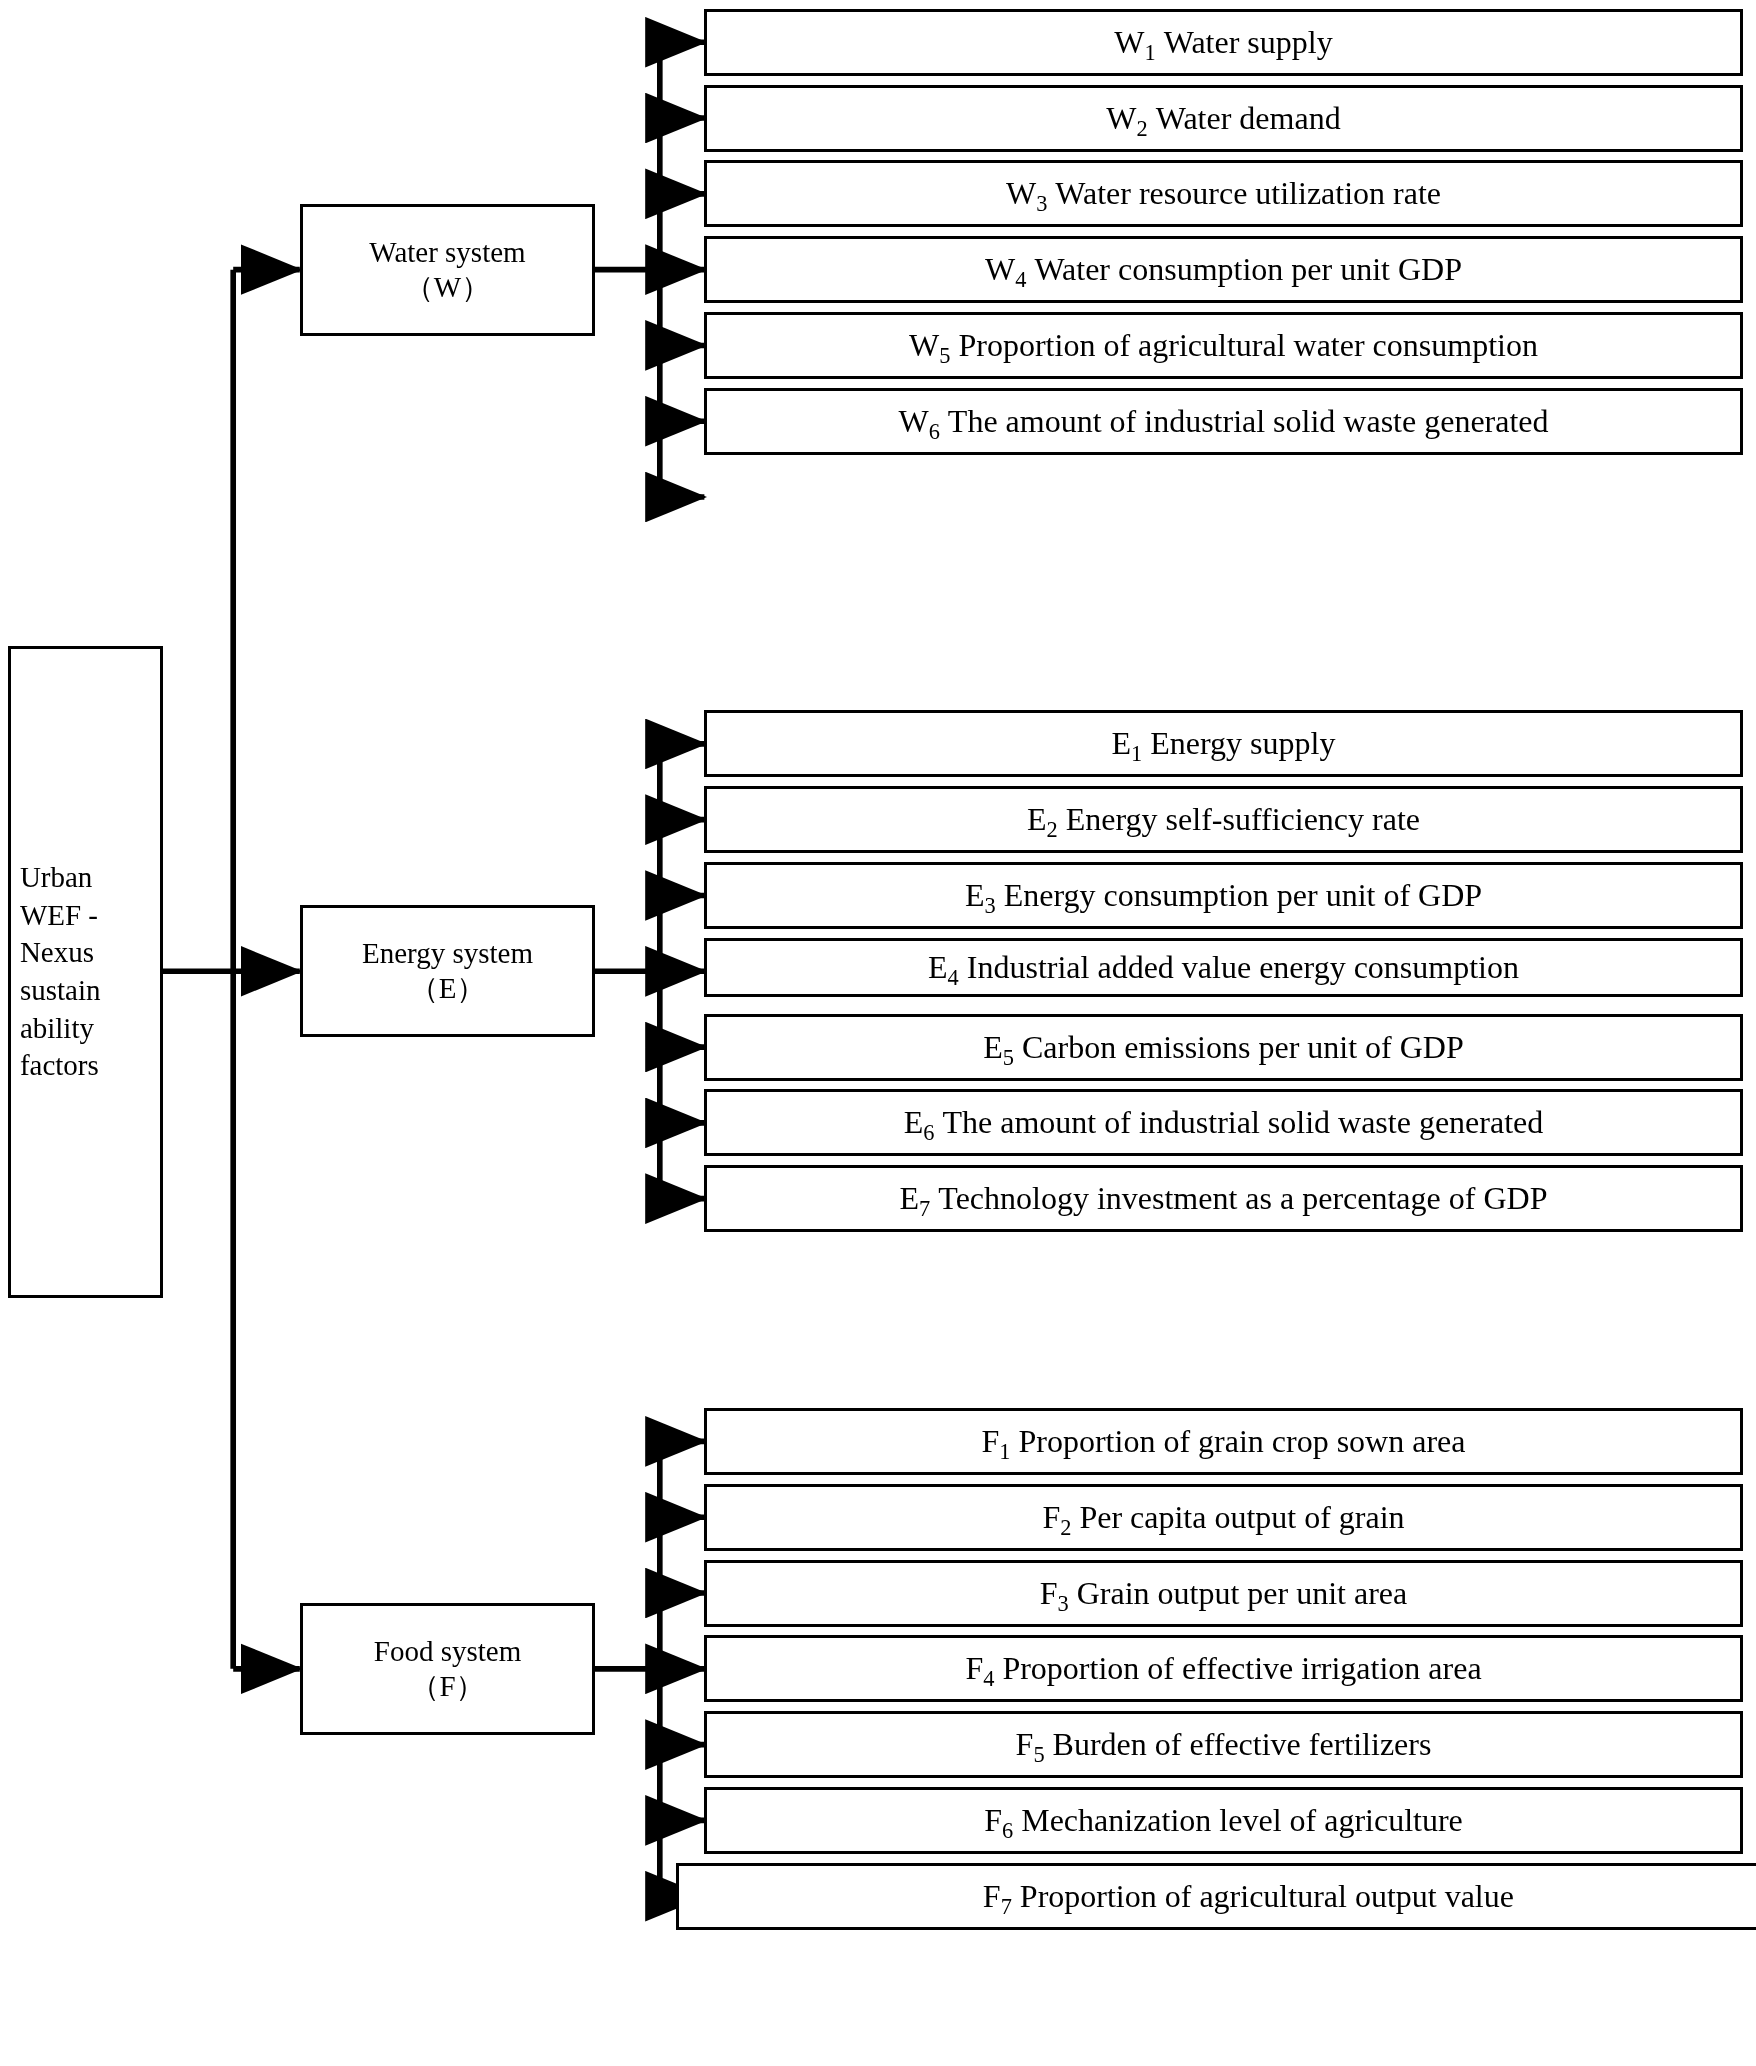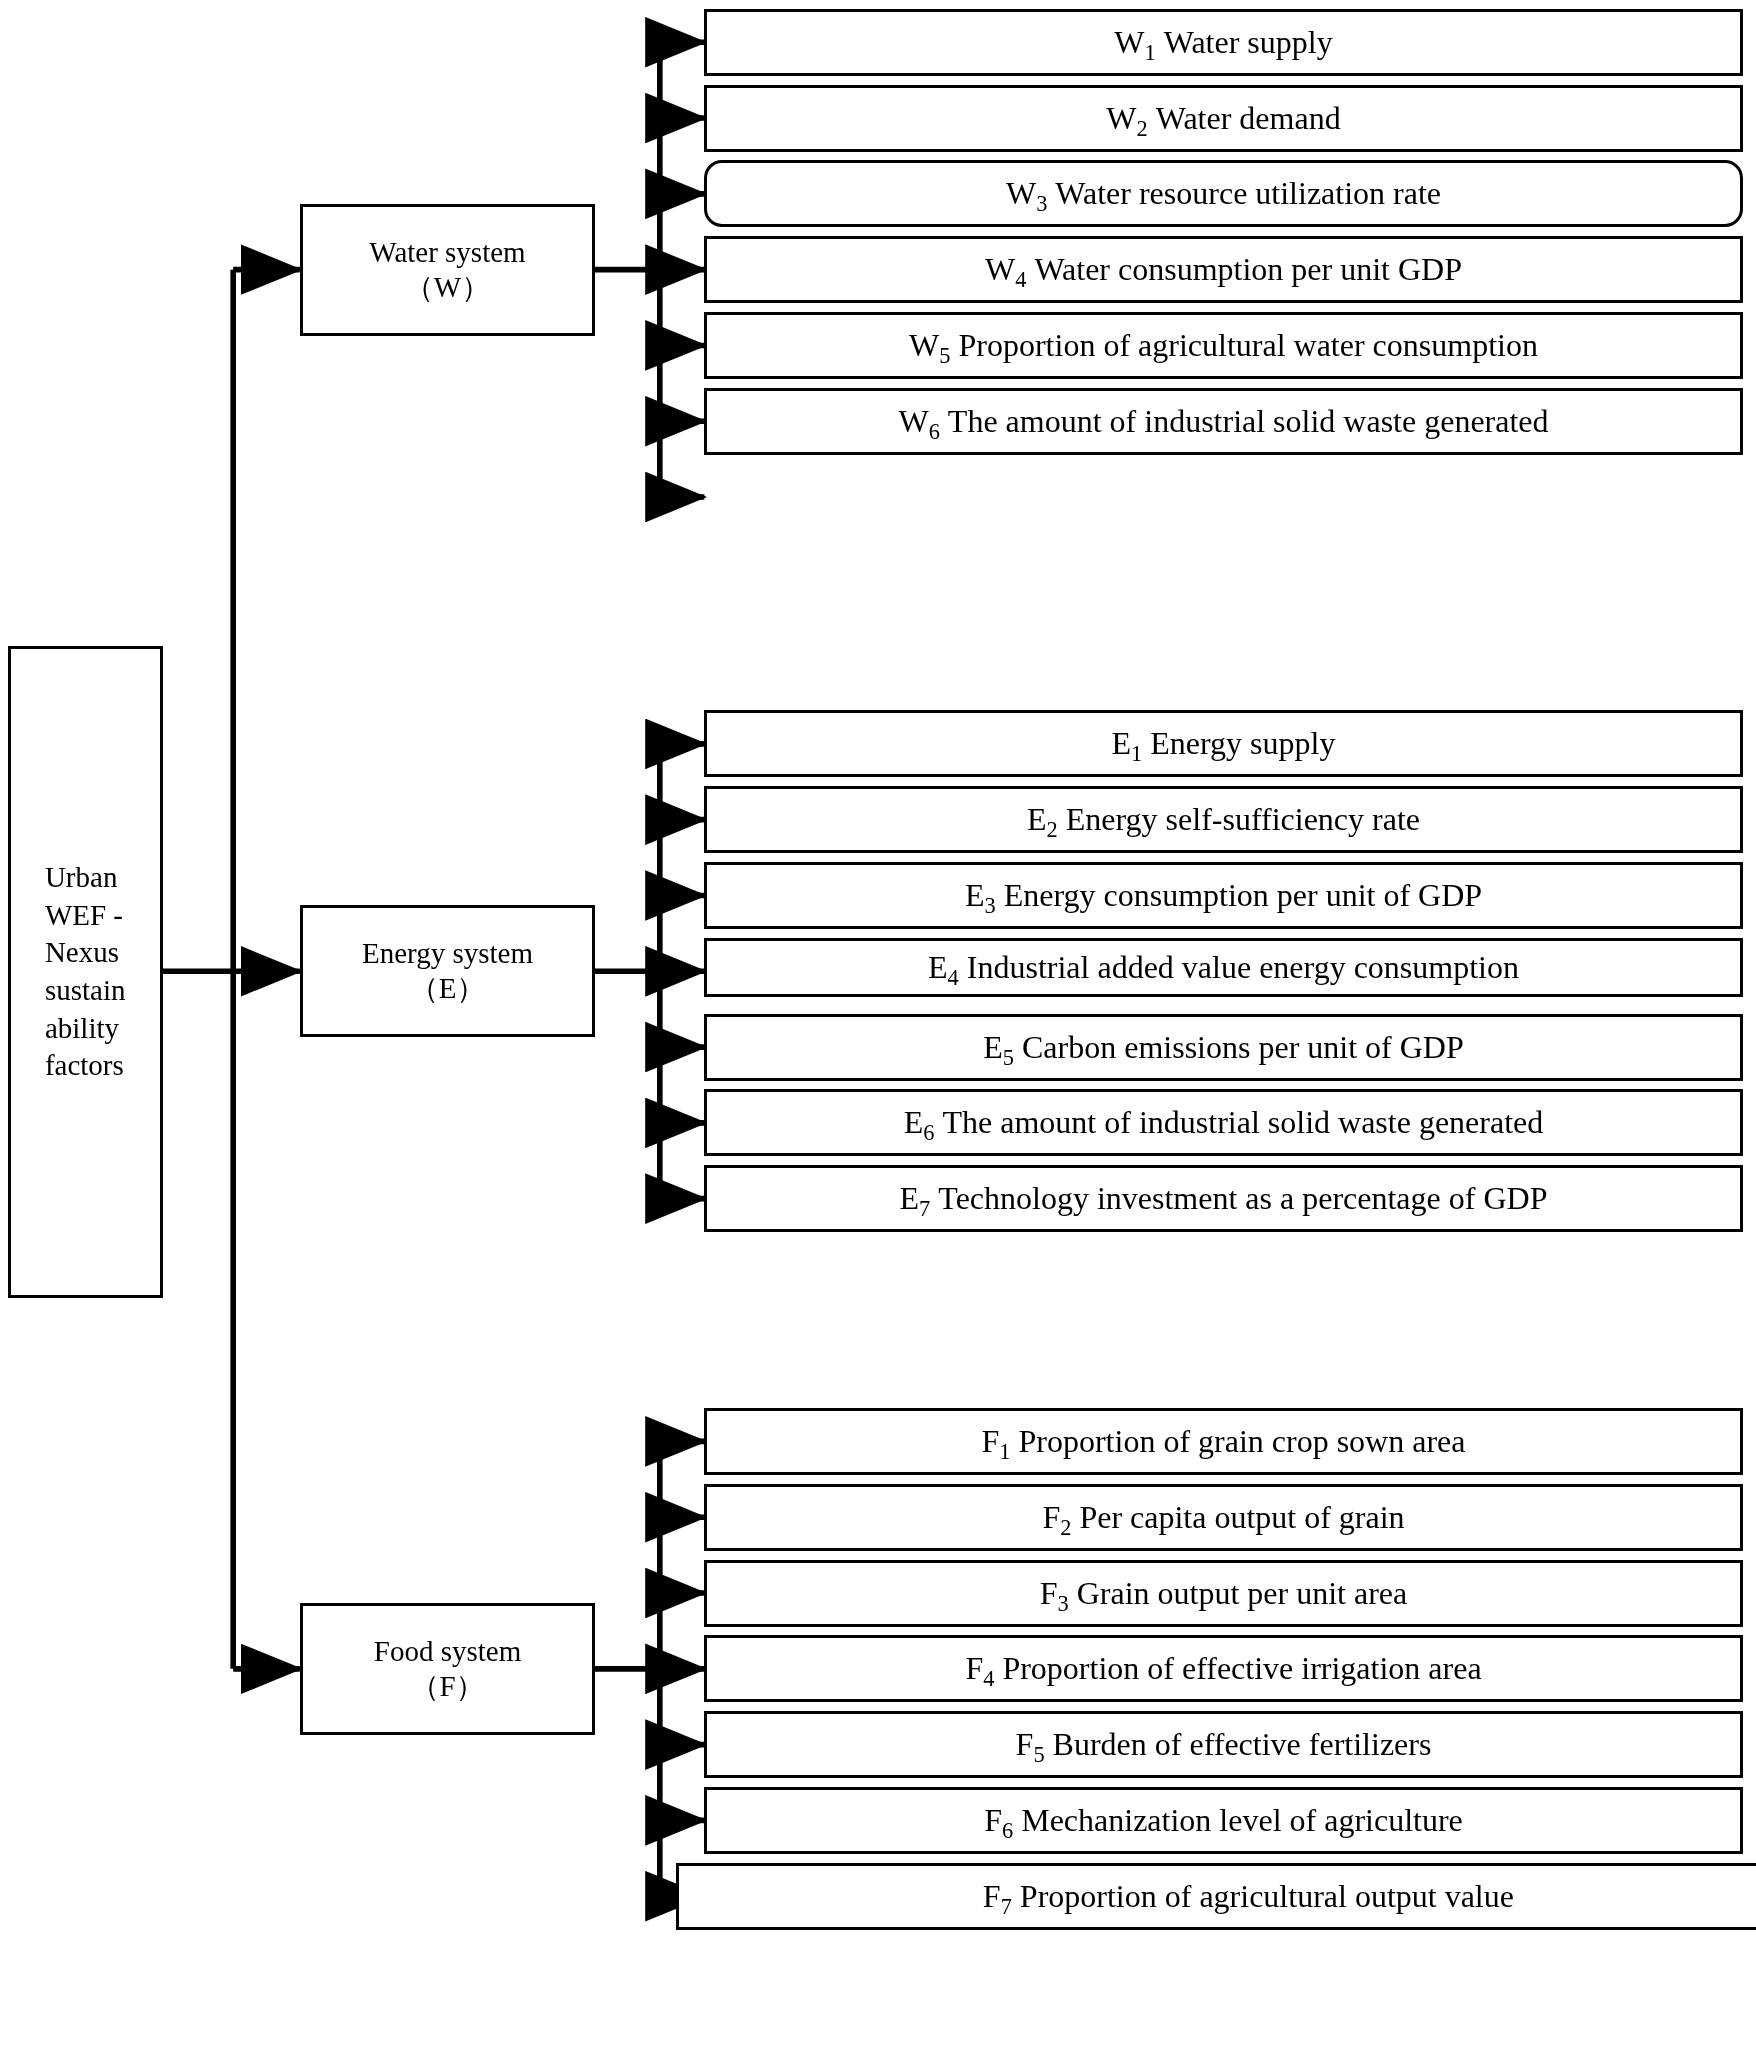--- a/index.html
+++ b/index.html
@@ -29,21 +29,21 @@
     font-size:32px;
     padding:0 9.2px;
   }
   .system{
     font-size:29px;
     flex-direction:column;
   }
   .root{
     font-size:29px;
     text-align:left;
-    justify-content:center;
+    justify-content:flex-start;
     align-items:center;
     padding:0 9.2px;
     line-height:1.30;
   }
   .root .roottext{display:block;width:100%;}
   sub{font-size:0.70em; vertical-align:-0.30em; line-height:0;}
   #wires{
     position:absolute;
     left:0;top:0;
     width:1757px;
@@ -123,21 +123,21 @@
     <span>Food system</span>
     <span>（F）</span>
   </div>
 
   <div class="node indicator" style="left:704px; top:8.7px; width:1039px; height:67px;">
     <span><span>W</span><sub>1</sub>&nbsp;<span>Water supply</span></span>
   </div>
   <div class="node indicator" style="left: 704px; top: 85px; width: 1039px; height: 67px;">
     <span><span>W</span><sub>2</sub>&nbsp;<span>Water demand</span></span>
   </div>
-  <div class="node indicator" style="left: 704px; top: 160px; width: 1039px; height: 67px; border-radius: 18px;">
+  <div class="node indicator" style="left: 704px; top: 160px; width: 1039px; height: 67px;">
     <span><span>W</span><sub>3</sub>&nbsp;<span>Water resource utilization rate</span></span>
   </div>
   <div class="node indicator" style="left: 704px; top: 236px; width: 1039px; height: 67px;">
     <span><span>W</span><sub>4</sub>&nbsp;<span>Water consumption per unit GDP</span></span>
   </div>
   <div class="node indicator" style="left: 704px; top: 312px; width: 1039px; height: 67px;">
     <span><span>W</span><sub>5</sub>&nbsp;<span>Proportion of agricultural water consumption</span></span>
   </div>
   <div class="node indicator" style="left: 704px; top: 388px; width: 1039px; height: 67px;">
     <span><span>W</span><sub>6</sub>&nbsp;<span>The amount of industrial solid waste generated</span></span>

